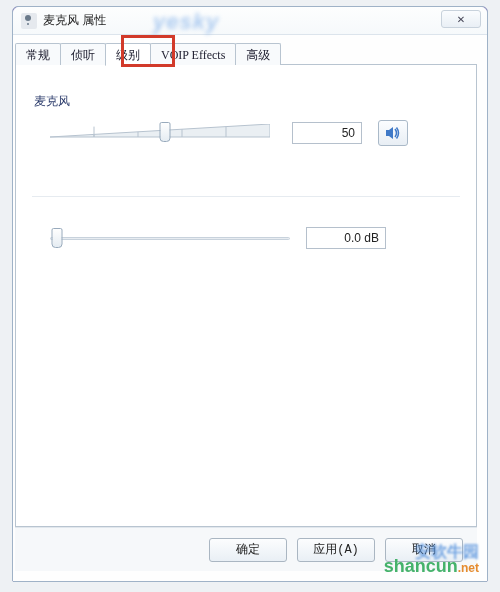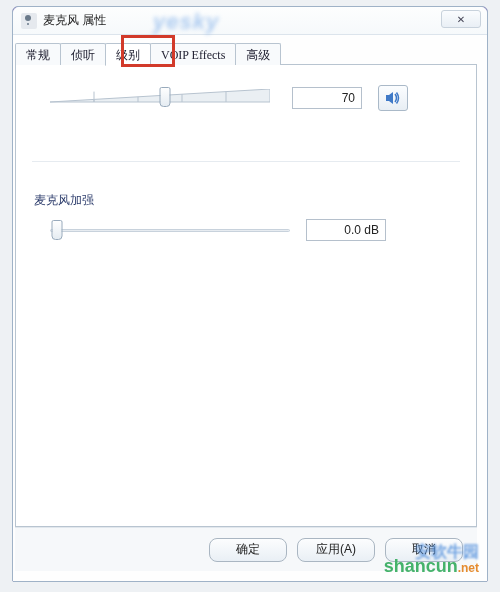--- a/index.html
+++ b/index.html
@@ -185,25 +185,25 @@
     display:flex; align-items:center; justify-content:flex-end;
     gap:10px;
     padding:0 14px;
     border-top:1px solid #e1e7ed;
     background:#f6f8fa;
   }
   .win-btn {
     min-width:78px; height:24px;
     padding:0 12px;
     border:1px solid #aab6c2;
-    border-radius:8px;
+    border-radius:3px;
     background:linear-gradient(#fcfdfe,#e9eff5);
     font-size:12px; color:#222;
     cursor:pointer;
-    font-family:Liberation Sans, sans-serif;
+    font-family:Liberation Mono, monospace;
   }
   .watermark {
     position:absolute;
     left:140px; top:2px;
     font-size:22px; font-style:italic; font-weight:bold;
     color:#6fa4e6; opacity:0.55; letter-spacing:1px;
     filter: blur(2px);
     pointer-events:none;
   }
   .corner-wm {
@@ -235,48 +235,48 @@
     <div class="tabstrip">
       <div class="tab">常规</div>
       <div class="tab">侦听</div>
       <div class="tab active">级别</div>
       <div class="tab">VOIP Effects</div>
       <div class="tab">高级</div>
     </div>
 
     <div class="tabpage">
 
+      <div class="group-label">麦克风</div>
       <div class="slider-row">
         <div class="slider-wedge">
           <div class="wedge-outline">
             <svg viewBox="0 0 220 14" preserveAspectRatio="none">
               <polygon points="0,13 220,0 220,13" fill="#eaeff3" stroke="#b7c3cf" stroke-width="1"></polygon>
               <line x1="44" y1="2.6" x2="44" y2="13" stroke="#b7c3cf"></line>
               <line x1="88" y1="5.2" x2="88" y2="13" stroke="#b7c3cf" opacity=".0"></line>
               <line x1="44" y1="10.4" x2="44" y2="13" stroke="#b7c3cf"></line>
               <line x1="88" y1="7.8" x2="88" y2="13" stroke="#b7c3cf"></line>
               <line x1="132" y1="5.2" x2="132" y2="13" stroke="#b7c3cf"></line>
               <line x1="176" y1="2.6" x2="176" y2="13" stroke="#b7c3cf"></line>
             </svg>
           </div>
           <div class="slider-thumb" style="left:50%"></div>
         </div>
-        <div class="value-box">70</div>
+        <div class="value-box">50</div>
         <div class="speaker-btn">
           <svg viewBox="0 0 16 14">
             <polygon points="1,4 4,4 8,1 8,13 4,10 1,10" fill="#3f79c7"></polygon>
             <path d="M10 3 Q13 7 10 11" stroke="#3f79c7" stroke-width="1.5" fill="none"></path>
             <path d="M11.5 1.5 Q15.5 7 11.5 12.5" stroke="#3f79c7" stroke-width="1.5" fill="none"></path>
           </svg>
         </div>
       </div>
 
       <hr class="divider">
 
-      <div class="group-label">麦克风加强</div>
       <div class="boost-row">
         <div class="flat-slider">
           <div class="flat-track"></div>
           <div class="flat-thumb" style="left:3%"></div>
         </div>
         <div class="value-box" style="width:80px">0.0 dB</div>
       </div>
 
     </div>
 

